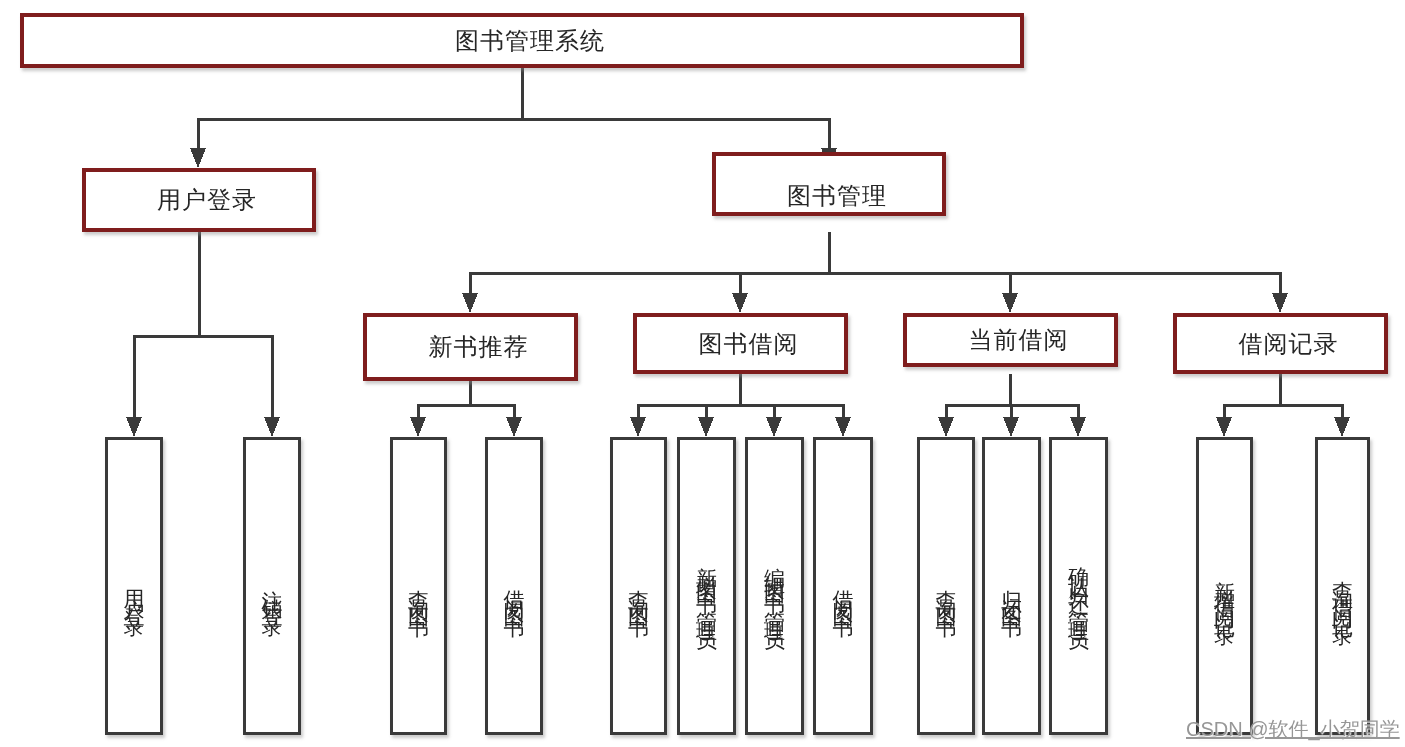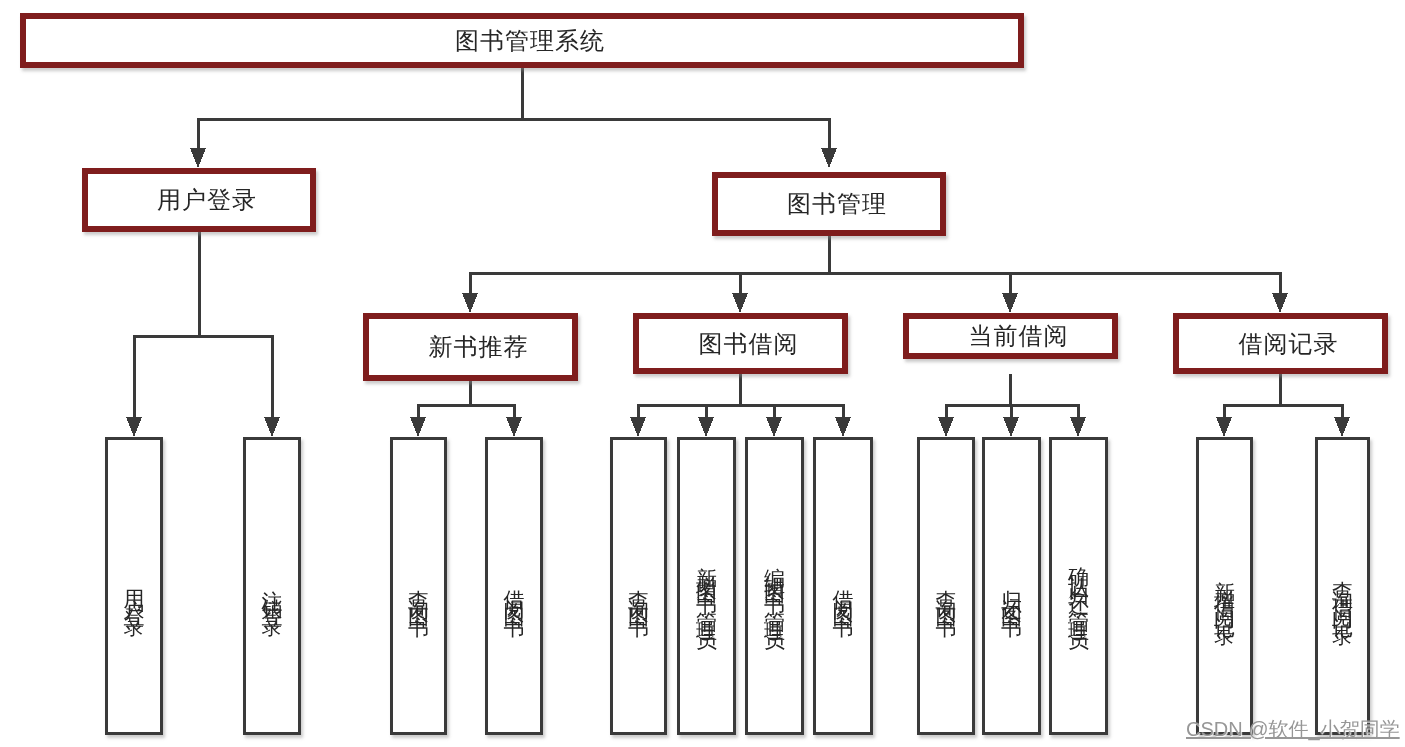--- a/index.html
+++ b/index.html
@@ -16,21 +16,21 @@
     overflow: hidden;
   }
   #wires {
     position: absolute;
     left: 0; top: 0;
     width: 1405px; height: 747px;
   }
   .hbox {
     position: absolute;
     box-sizing: border-box;
-    border: 6px solid #7f1d1d;
+    border: 4px solid #7f1d1d;
     background: #ffffff;
     display: flex;
     align-items: center;
     justify-content: center;
     color: #262626;
     font-size: 24px;
     letter-spacing: 1px;
     box-shadow: 2px 3px 3px rgba(140,140,140,0.45);
     z-index: 2;
     padding-left: 16px;
@@ -138,31 +138,31 @@
     <polygon points="1334,417 1350,417 1342,437"></polygon>
   </svg>
 
   <div class="hbox" style="left:20px; top:13px; width:1004px; height:55px;">
     <span>图书管理系统</span>
   </div>
 
   <div class="hbox" style="left:82px; top:168px; width:234px; height:64px;">
     <span>用户登录</span>
   </div>
-  <div class="hbox" style="left:712px; top:172px; width:234px; height:64px;">
+  <div class="hbox" style="left:712px; top:152px; width:234px; height:64px;align-items:flex-end;">
     <span>图书管理</span>
   </div>
 
   <div class="hbox" style="left:363px; top:313px; width:215px; height:68px;">
     <span>新书推荐</span>
   </div>
   <div class="hbox" style="left:633px; top:313px; width:215px; height:61px;font-family:Liberation Mono, monospace;">
     <span>图书借阅</span>
   </div>
-  <div class="hbox" style="left:903px; top:313px; width:215px; height:46px;text-align:center;">
+  <div class="hbox" style="left:903px; top:313px; width:215px; height:54px;text-align:center;">
     <span>当前借阅</span>
   </div>
   <div class="hbox" style="left:1173px; top:313px; width:215px; height:61px;">
     <span>借阅记录</span>
   </div>
 
   <div class="vbox" style="left:105px; width:58px;">
     <span class="vtext">用户登录</span>
   </div>
   <div class="vbox" style="left:243px; width:58px;">

